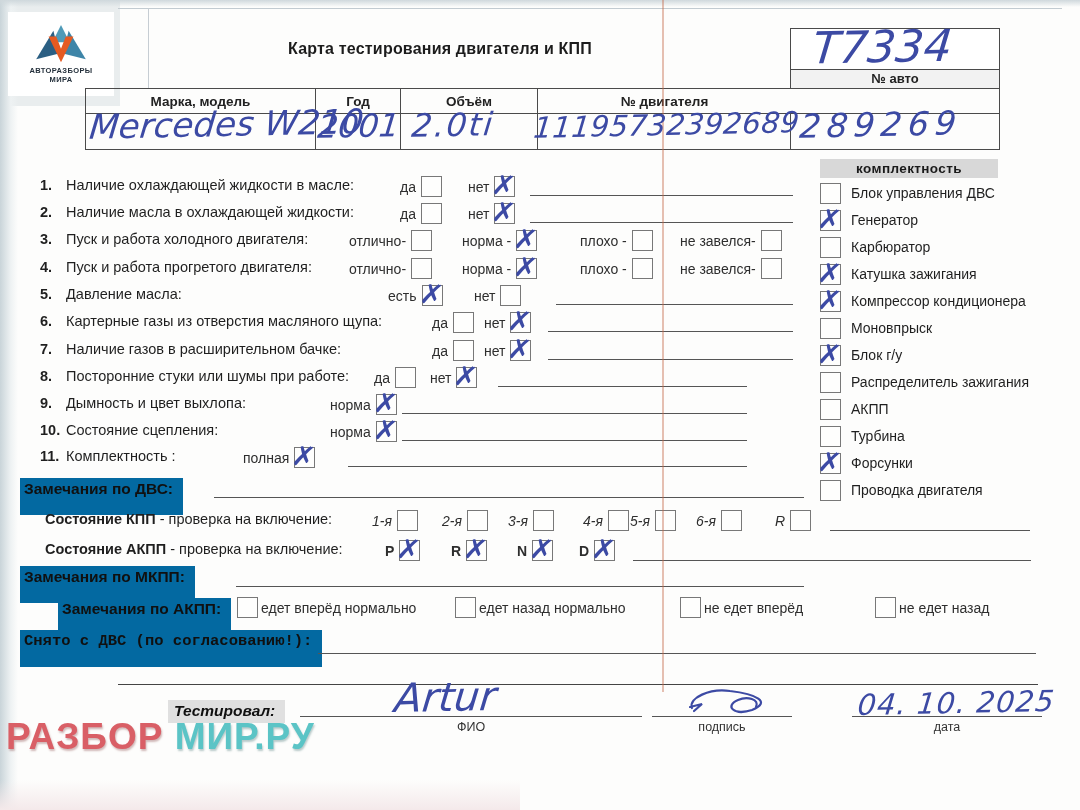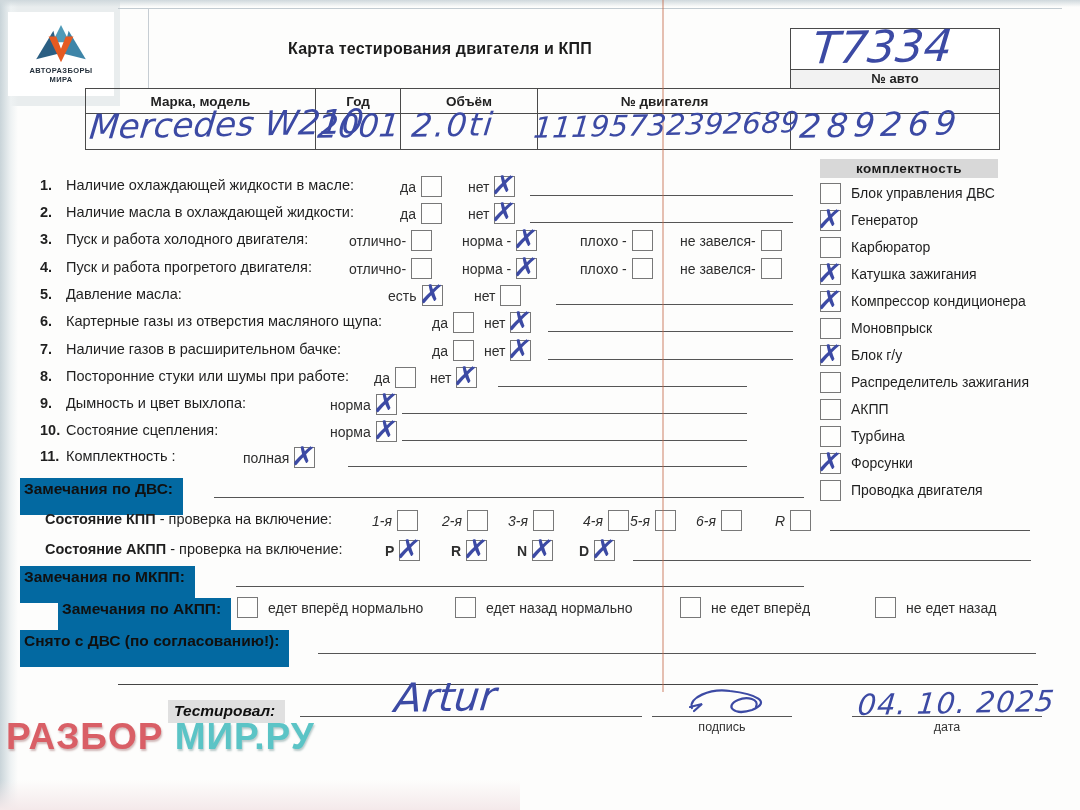--- a/index.html
+++ b/index.html
@@ -67,21 +67,21 @@
   .uline{position:absolute;top:18px;height:0;border-bottom:1.3px solid #555;}
   
   .band{position:absolute;background:#0369a1;font-size:15.5px;font-weight:bold;color:#101010;
         padding:2px 10px 17px 4px;white-space:nowrap;}
   .sline{position:absolute;height:0;border-bottom:1.3px solid #555;}
   .gear-row{position:absolute;left:45px;width:1000px;height:26px;font-size:14.5px;color:#1f1f1f;}
   .glabel b{font-weight:bold;}
   .gopt{position:absolute;top:-1px;display:flex;align-items:center;gap:5px;}
   .gl{font-style:italic;font-size:14px;color:#2e2e2e;}
   .plain{font-style:normal;font-weight:600;}
-  .akpp-opt{position:absolute;top:0;display:flex;align-items:flex-start;gap:10px;}
+  .akpp-opt{position:absolute;top:0;display:flex;align-items:flex-start;gap:3px;}
   .akpp-opt .ol{margin-top:3px;}
   
   .tband{position:absolute;left:168px;top:700px;background:#e0e0e0;font-size:15.5px;
          font-weight:bold;font-style:italic;color:#101010;padding:2px 10px 3px 6px;}
   .caption{position:absolute;text-align:center;font-size:12.5px;color:#333;}
   
   .wm{position:absolute;left:6px;top:716px;font-size:37px;font-weight:bold;letter-spacing:1px;
       z-index:10;white-space:nowrap;font-family:"Liberation Sans",sans-serif;}
   .wm .p1{color:#d95f66;text-shadow:1px 2px 2px rgba(130,60,60,.35);}
   .wm .p2{color:#5bc4c6;text-shadow:1px 2px 2px rgba(60,110,110,.35);}
@@ -393,27 +393,28 @@
     </span>
   <span class="akpp-opt" style="left:680px;top:597px">
       <span class="cb" data-checked="false"></span>
       <span class="ol">не едет вперёд</span>
     </span>
   <span class="akpp-opt" style="left:875px;top:597px">
       <span class="cb" data-checked="false"></span>
       <span class="ol">не едет назад</span>
     </span>
 
-  <div class="band" style="left:20px;top:630px;">Снято с ДВС (по согласованию!):</div>
+  <div class="band" style="left:20px;top:630px;font-family:Liberation Mono, monospace;">Снято с ДВС (по согласованию!):</div>
   <div class="sline" style="left:318px;top:653px;width:718px"></div>
 
   <div class="sline" style="left:118px;top:684px;width:920px;border-color:#444"></div>
   <div class="tband">Тестировал:</div>
   <span class="hw ink" style="left:395px;top:674px;font-size:40px;">Artur</span>
   <div class="sline" style="left:300px;top:716px;width:342px"></div>
+  <div class="caption" style="left:300px;top:720px;width:342px">ФИО</div>
   <svg style="position:absolute;left:686px;top:684px;z-index:6" width="96" height="36">
     <path d="M6 24 C 2 14, 24 4, 44 7 C 70 10, 86 18, 66 26 C 48 32, 38 22, 52 16 C 61 12, 74 15, 70 23 M4 23 L 16 20 L 8 27" stroke="#3c4aa4" stroke-width="2.2" fill="none" stroke-linecap="round"></path>
   </svg>
   <div class="sline" style="left:652px;top:716px;width:140px"></div>
   <div class="caption" style="left:652px;top:720px;width:140px">подпись</div>
   <span class="hw ink" style="left:858px;top:686px;font-size:29px;letter-spacing:1px;">04. 10. 2025</span>
   <div class="sline" style="left:852px;top:716px;width:190px"></div>
   <div class="caption" style="left:852px;top:720px;width:190px">дата</div>
 
   <div class="wm">

